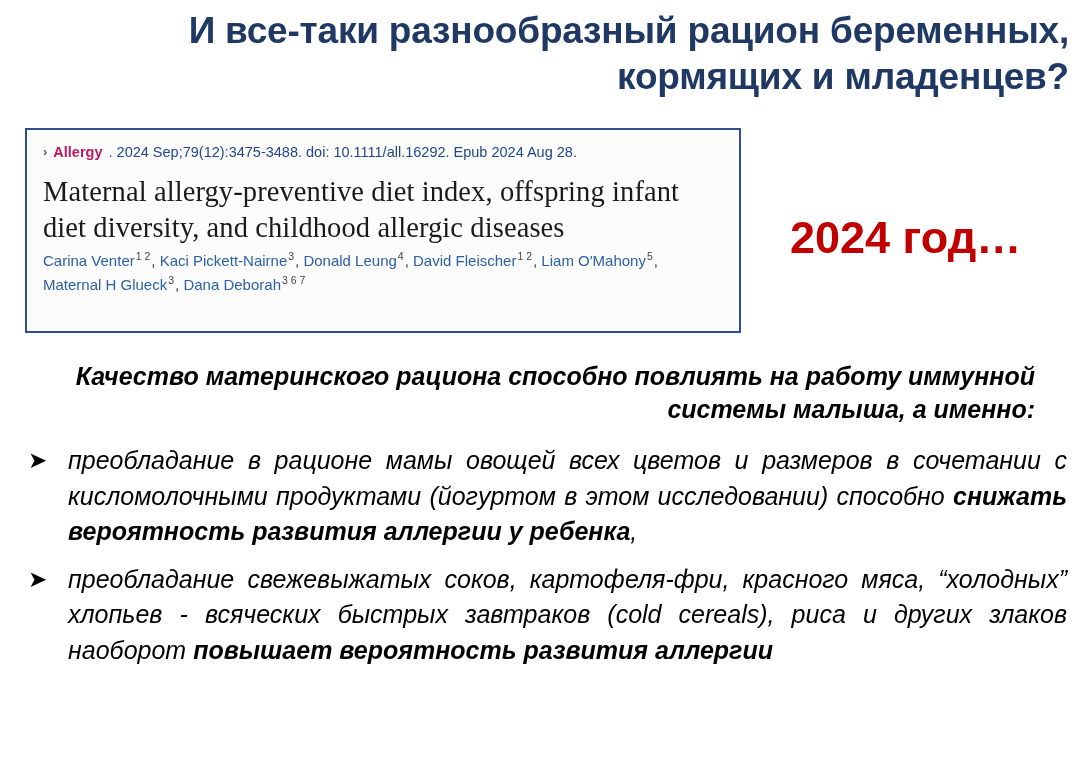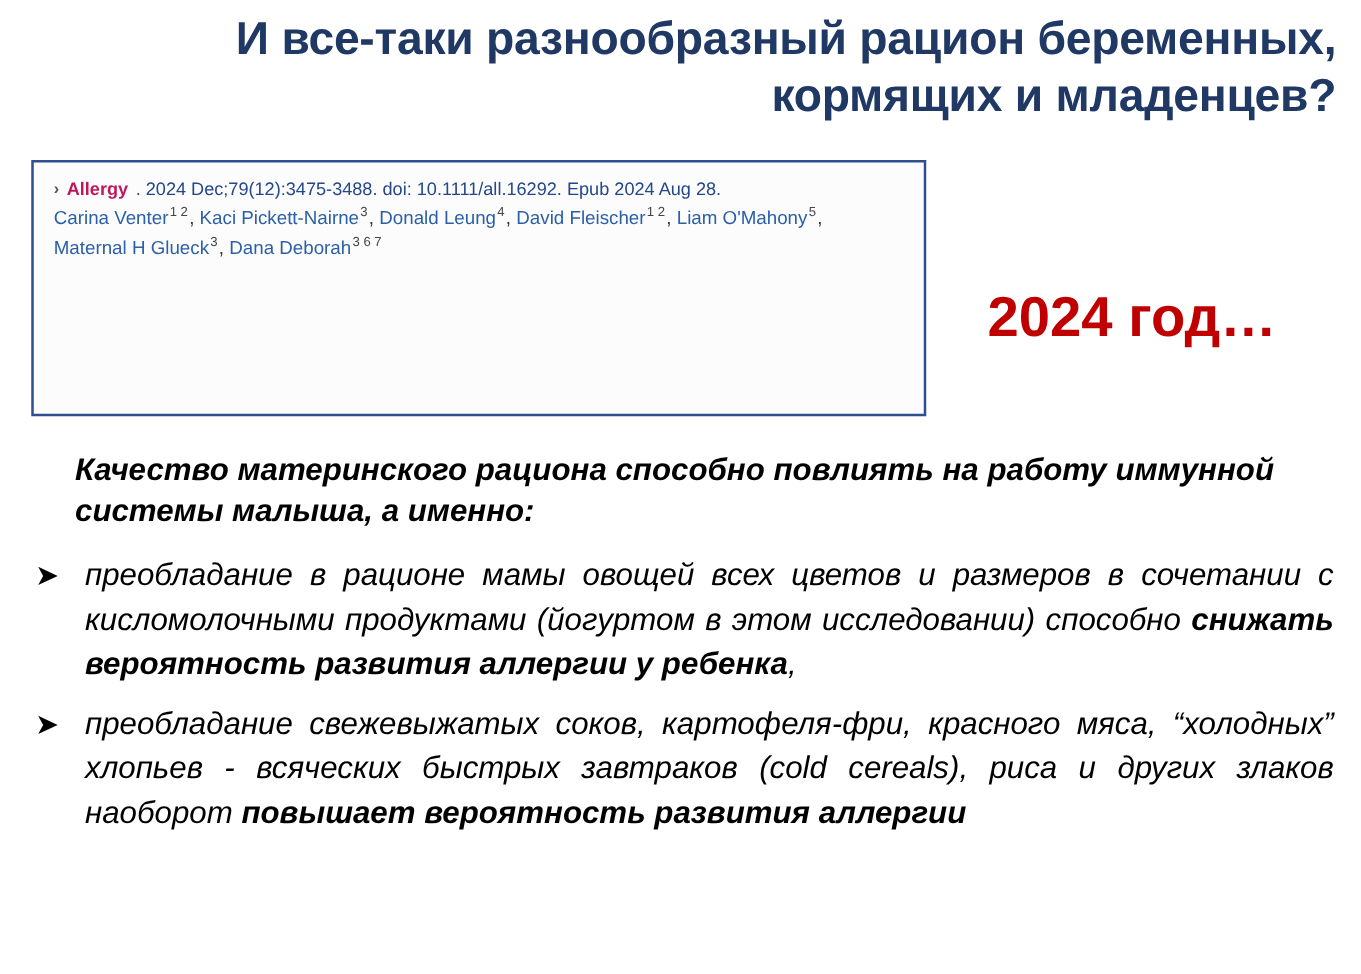--- a/index.html
+++ b/index.html
@@ -89,35 +89,35 @@
     color: #444;
     padding: 0 1px;
   }
   .authors .sep {
     color: #333;
   }
 
   
   .year-stamp {
     position: absolute;
-    top: 228px;
+    top: 212px;
     left: 790px;
     font-size: 45px;
     font-weight: bold;
     color: #C00000;
     white-space: nowrap;
   }
 
   
   .lead {
     position: absolute;
     top: 360px;
     left: 60px;
     width: 975px;
-    text-align: left;
+    text-align: right;
     font-style: italic;
     font-weight: bold;
     font-size: 25px;
     line-height: 1.33;
     color: #000;
   }
 
   .bullets {
     position: absolute;
     top: 443px;
@@ -151,23 +151,24 @@
 <body>
 
 <div class="slide">
 
   <div class="slide-title">И все-таки разнообразный рацион беременных, кормящих и младенцев?</div>
 
   <div class="citation-card">
     <div class="cite-journal-line">
       <span class="chevron-right-icon">›</span>
       <span class="cite-journal-name">Allergy</span>
-        <span class="cite-journal-rest">. 2024 Dec;79(12):3475-3488. doi: 10.1111/all.16292. Epub 2024 Aug 28.</span>
+        <span class="cite-journal-rest">. 2024 Sep;79(12):3475-3488. doi: 10.1111/all.16292. Epub 2024 Aug 28.</span>
     </div>
 
+    <div class="article-title">Maternal allergy-preventive diet index, offspring infant diet diversity, and childhood allergic diseases</div>
 
     <div class="authors">
       <span><span>Carina Venter</span></span><span class="sup">1 2</span><span class="sep">, </span><span><span>Kaci Pickett-Nairne</span></span><span class="sup">3</span><span class="sep">, </span><span><span>Donald Leung</span></span><span class="sup">4</span><span class="sep">, </span><span><span>David Fleischer</span></span><span class="sup">1 2</span><span class="sep">, </span><span><span>Liam O'Mahony</span></span><span class="sup">5</span><span class="sep">,</span>
       <br>
       <span><span>Maternal H Glueck</span></span><span class="sup">3</span><span class="sep">, </span><span><span>Dana Deborah</span></span><span class="sup">3 6 7</span>
     </div>
   </div>
 
   <div class="year-stamp">2024 год…</div>
 

